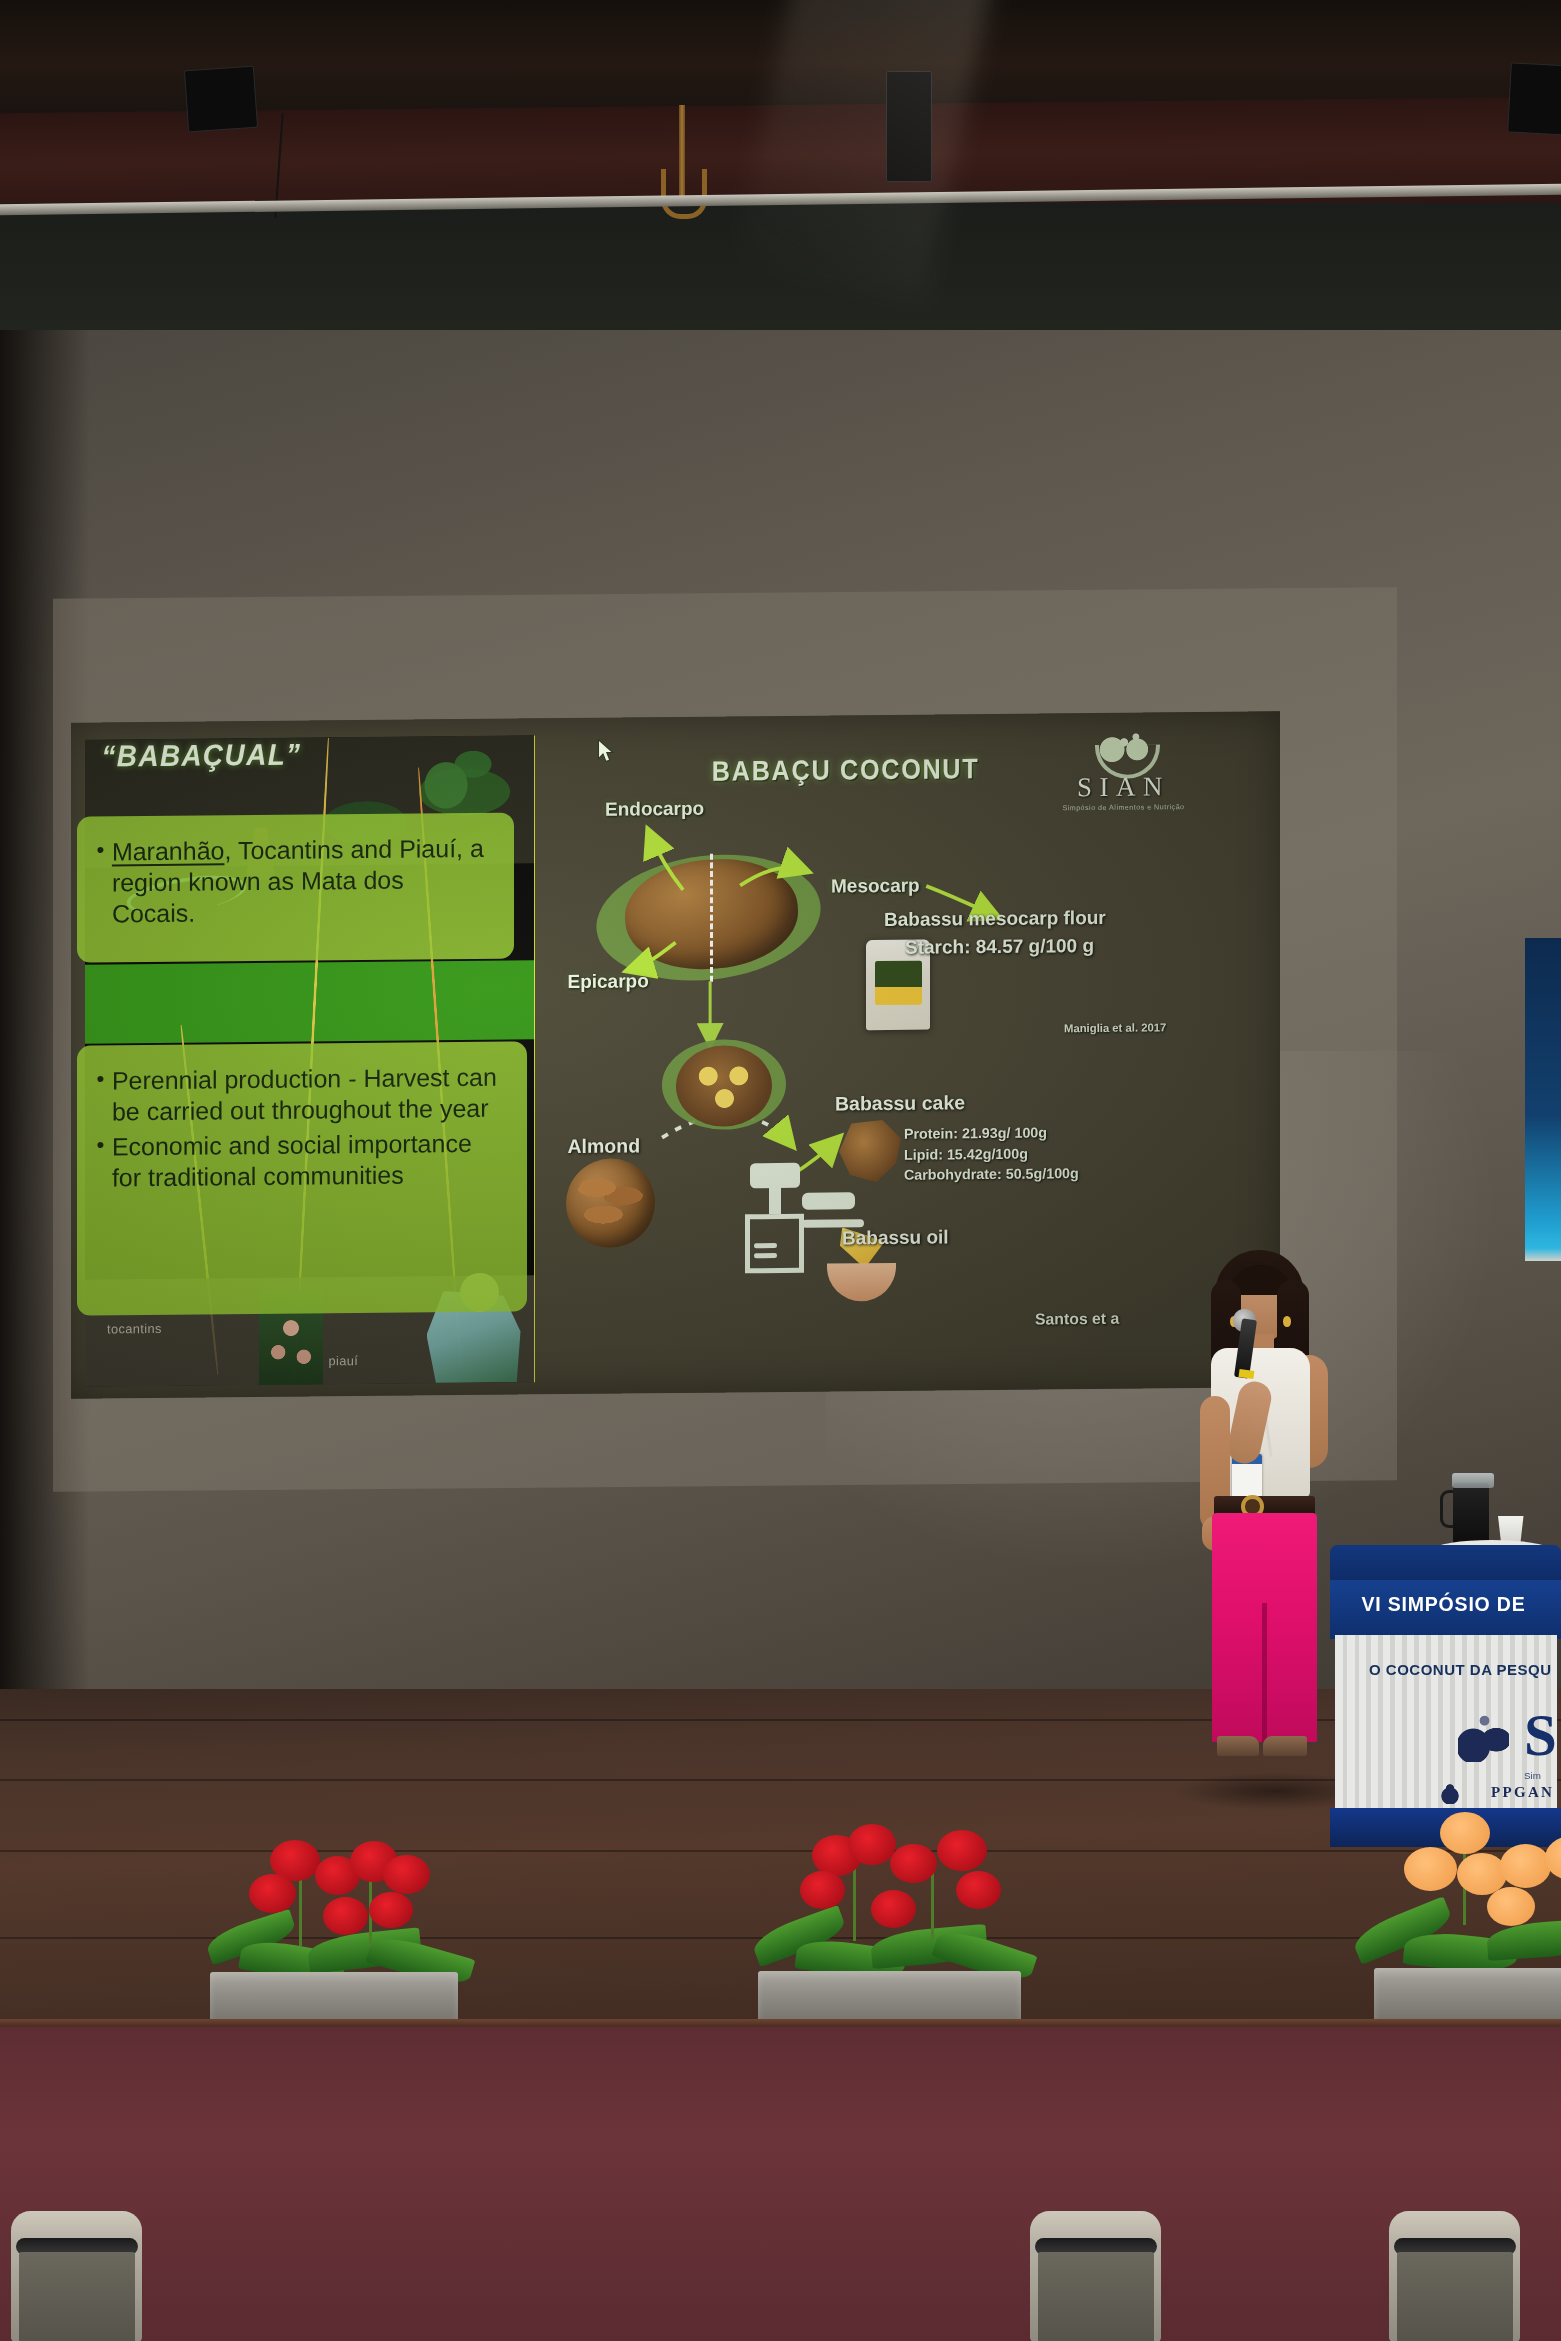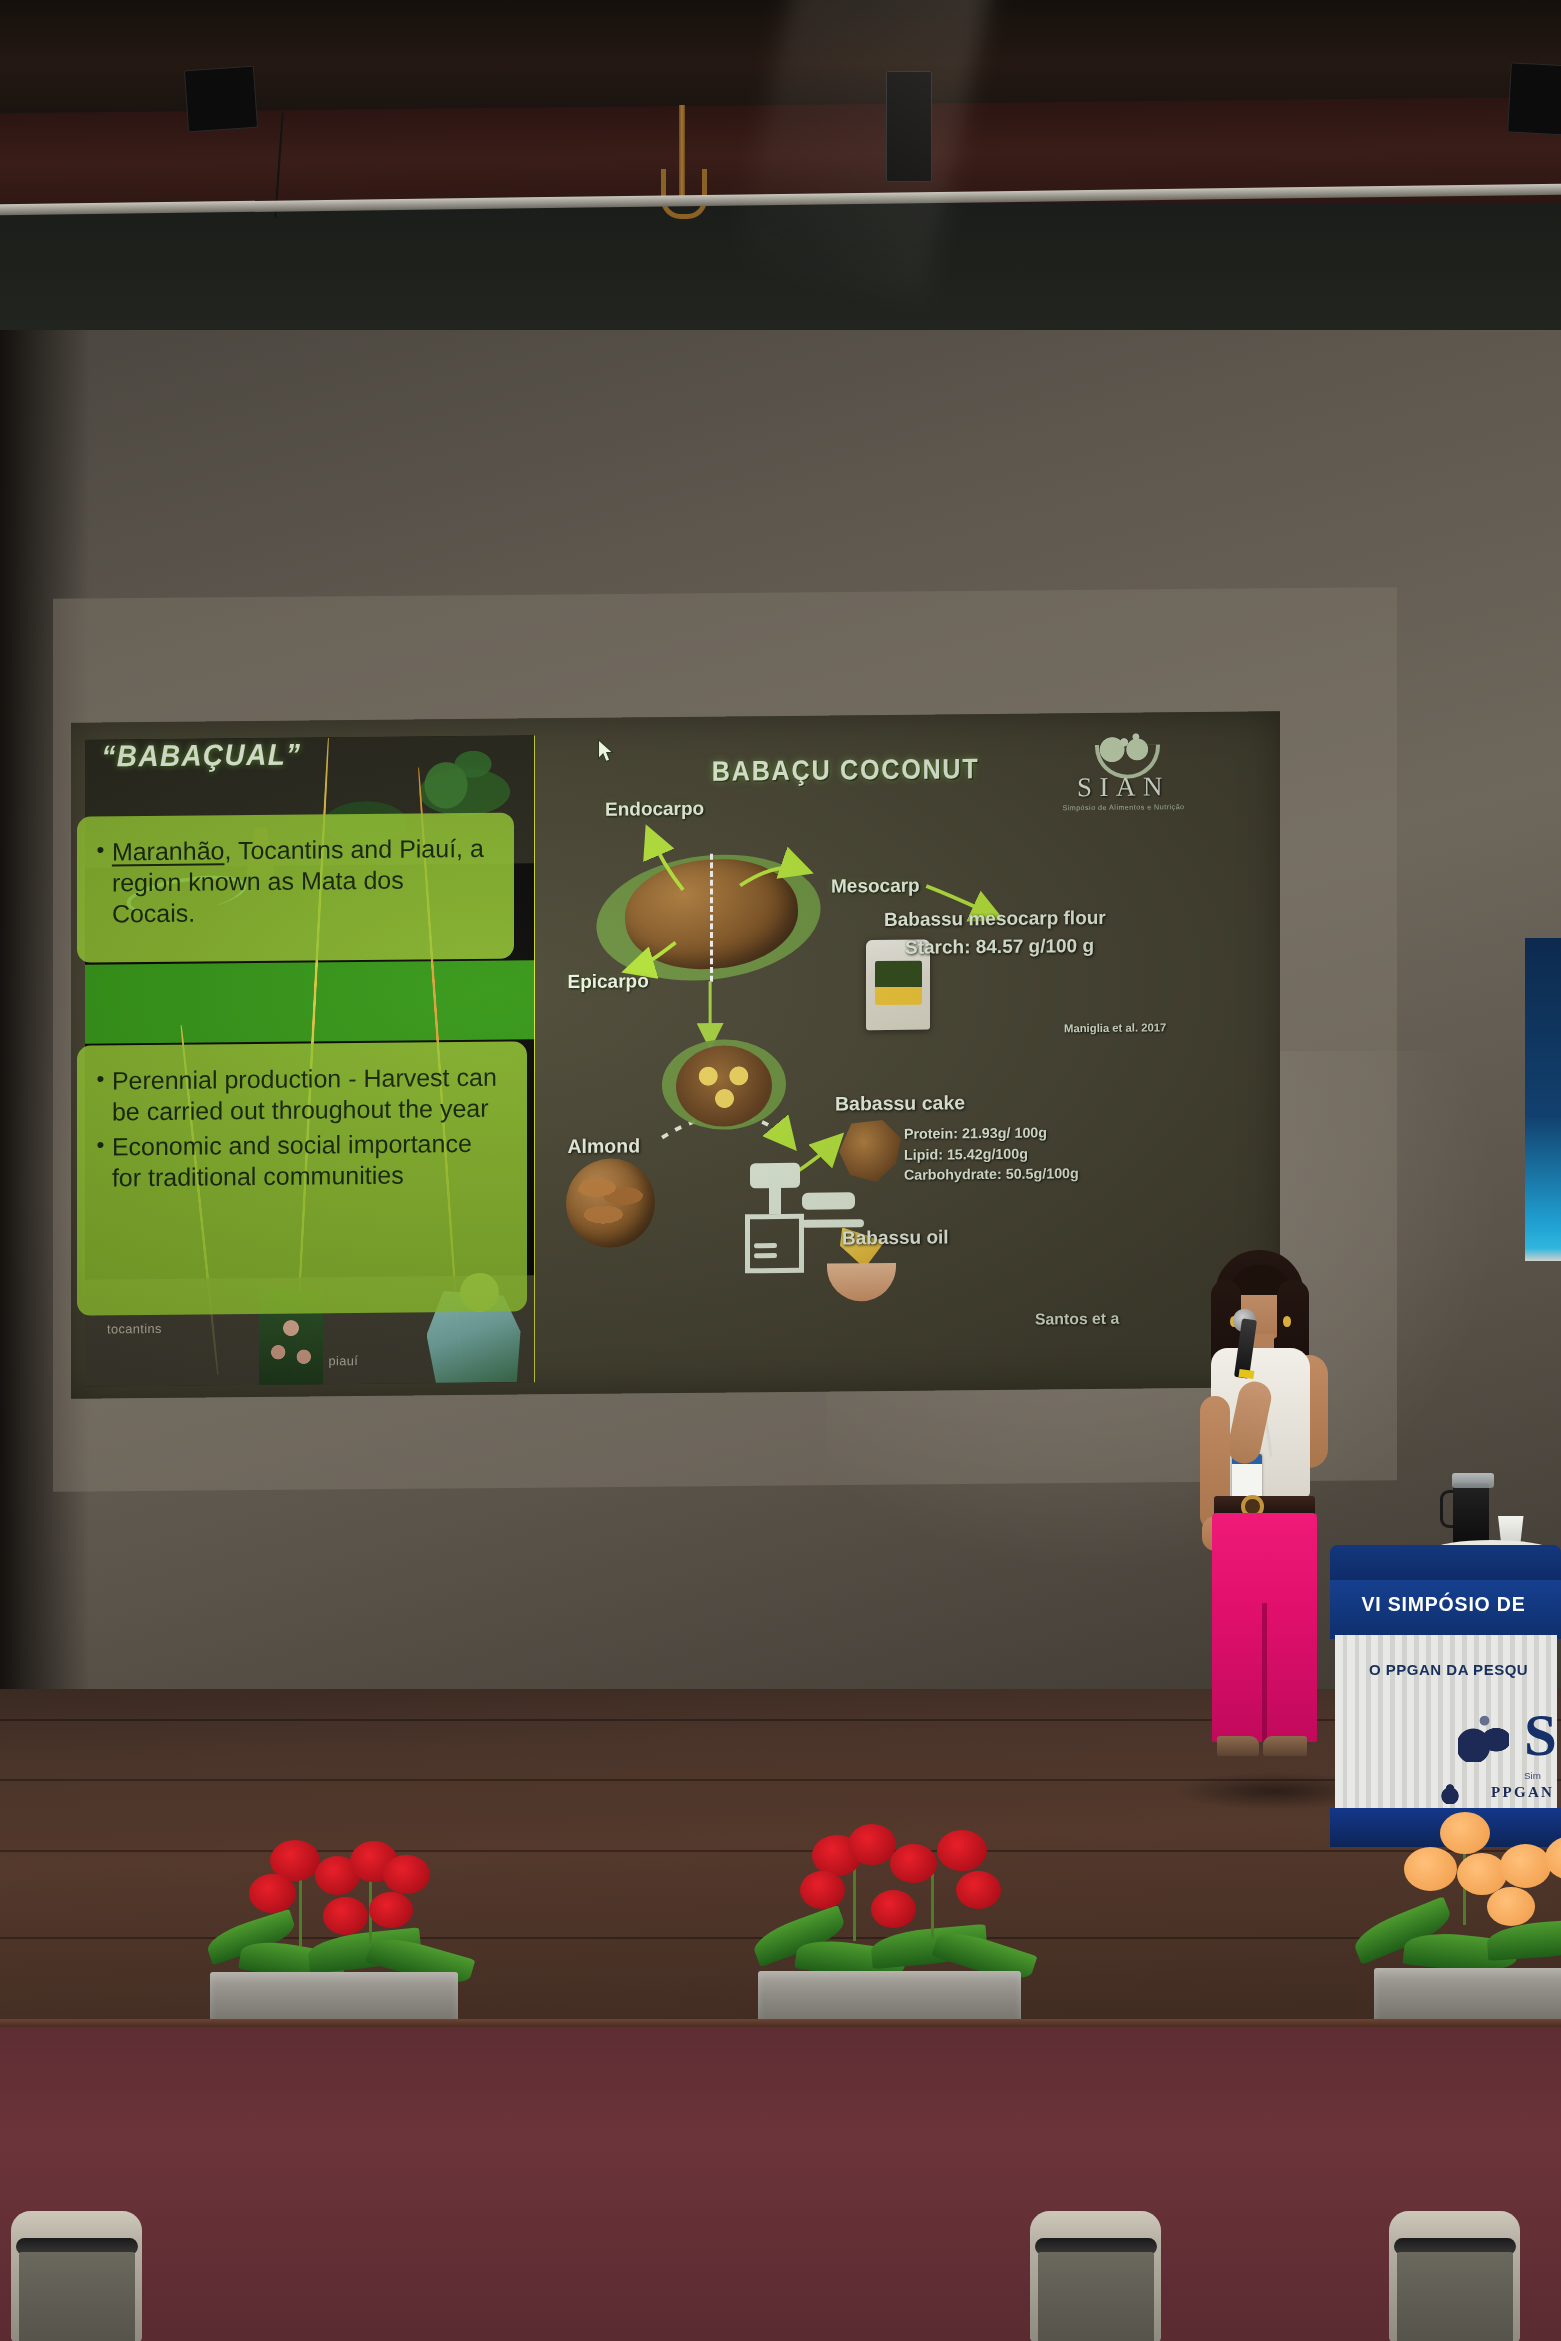--- a/index.html
+++ b/index.html
@@ -478,21 +478,21 @@
   <div id="thermos"></div>
   <div id="thermos-lid"></div>
   <div id="cups"></div>
   <div id="doily"></div>
 
   <div id="table">
     <div id="table-top"></div>
     <div id="table-blueband"></div>
     <div id="table-title">VI SIMPÓSIO DE </div>
     <div id="table-white"></div>
-    <div id="table-subtitle">O PPGAN DA PESQU</div>
+    <div id="table-subtitle">O COCONUT DA PESQU</div>
     <div id="table-sianmark"></div>
     <div id="table-bigS">S</div>
     <div id="table-simtext">Sim</div>
     <div id="ppgan-mark"></div>
     <div id="ppgan-logo">PPGAN</div>
     <div id="table-bottomblue"></div>
   </div>
 
   <div id="speaker">
     <div id="sp-hair"></div>

